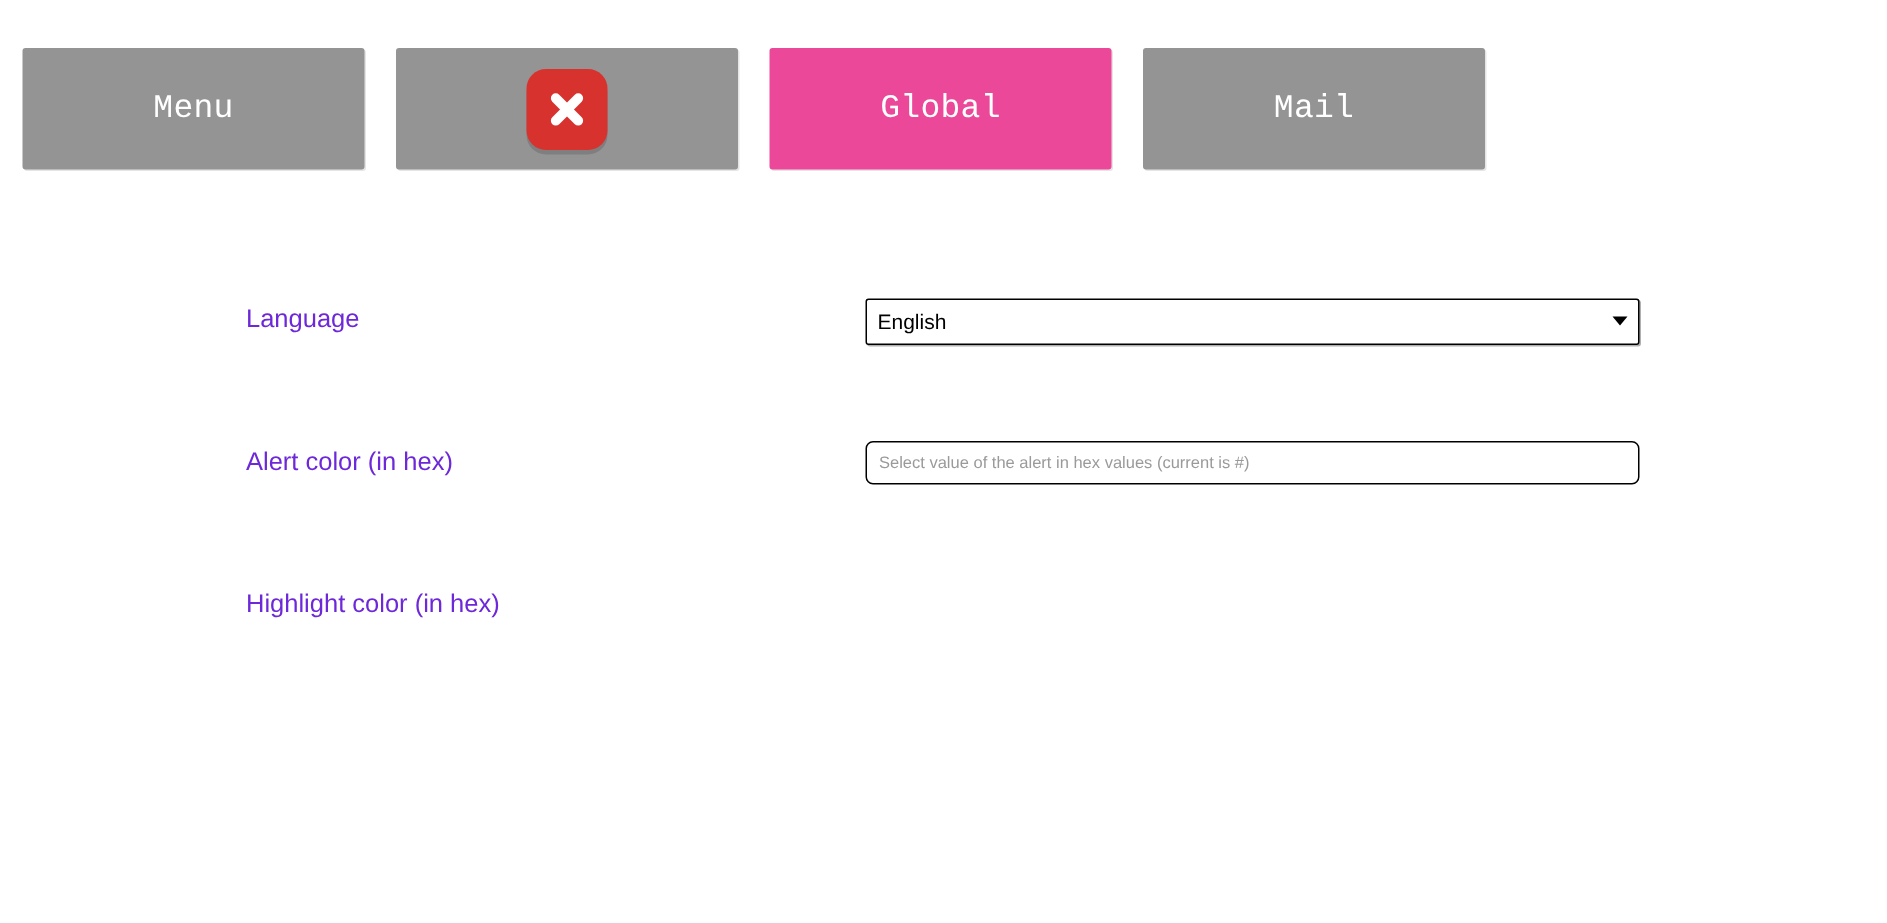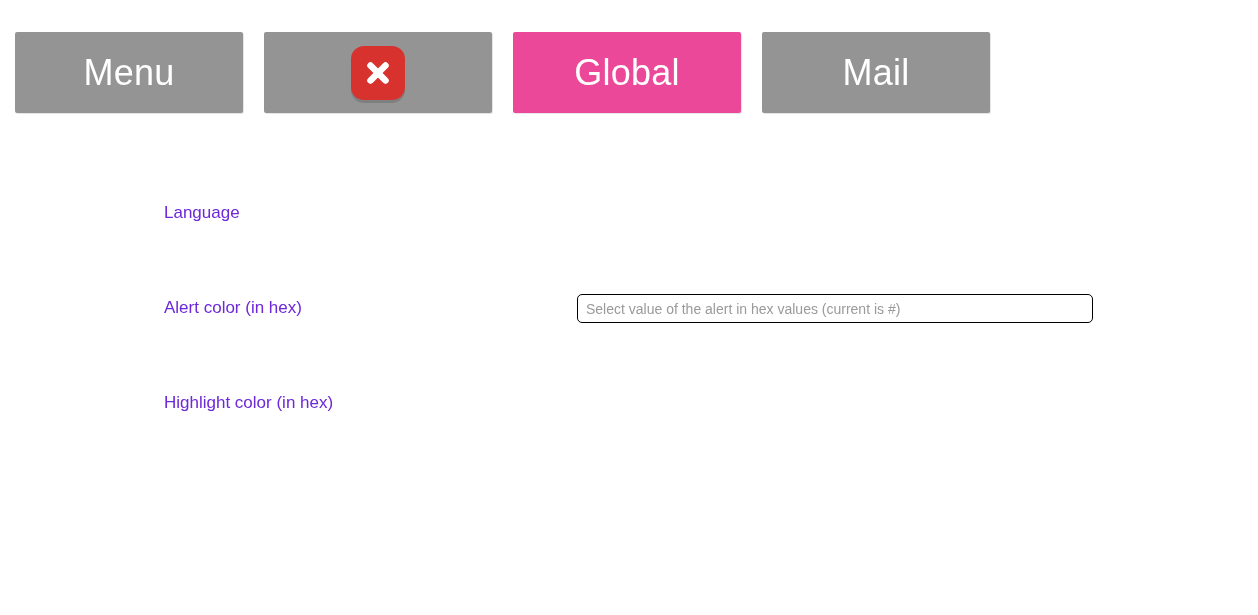--- a/index.html
+++ b/index.html
@@ -32,24 +32,25 @@
     display: flex;
     align-items: center;
     justify-content: center;
     cursor: pointer;
     box-shadow: 1px 1px 0 rgba(0,0,0,0.10);
     padding: 0;
   }
   .nav-btn.active { background: #ec4899; }
   .nav-btn .nav-label {
     color: #ffffff;
-    font-size: 36px;
+    font-size: 22px;
     font-weight: 400;
     line-height: 1;
     letter-spacing: 0.2px;
+    font-family: Liberation Mono, monospace;
   }
 
   
   .close-badge {
     width: 54px;
     height: 54px;
     background: #d8322f;
     border-radius: 13px;
     display: flex;
     align-items: center;
@@ -85,21 +86,21 @@
     width: 516px;
   }
 
   .field {
     width: 516px;
     height: 29px;
     background: #ffffff;
     border: 1px solid #000000;
     border-radius: 4px;
     font-family: "Liberation Sans", sans-serif;
-    font-size: 14px;
+    font-size: 11px;
     color: #222222;
     padding: 0 8px;
     line-height: 27px;
     outline: none;
   }
   .field::placeholder { color: #9a9a9a; }
   .field.text-field { border-radius: 5px; }
 
   
   .select-box {
@@ -160,20 +161,26 @@
   <button class="nav-btn">
     <span class="nav-label">Mail</span>
   </button>
 
 </div>
 
 <div class="form">
 
   <div class="form-row">
     <div class="row-label">Language</div>
+    <div class="control-wrap">
+      <div class="select-box">
+        <span class="select-value">English</span>
+        <span class="select-arrow"></span>
+      </div>
+    </div>
   </div>
 
   <div class="form-row">
     <div class="row-label">Alert color (in hex)</div>
     <div class="control-wrap">
       <input class="field text-field" type="text" placeholder="Select value of the alert in hex values (current is #)" style="">
     </div>
   </div>
 
   <div class="form-row">

